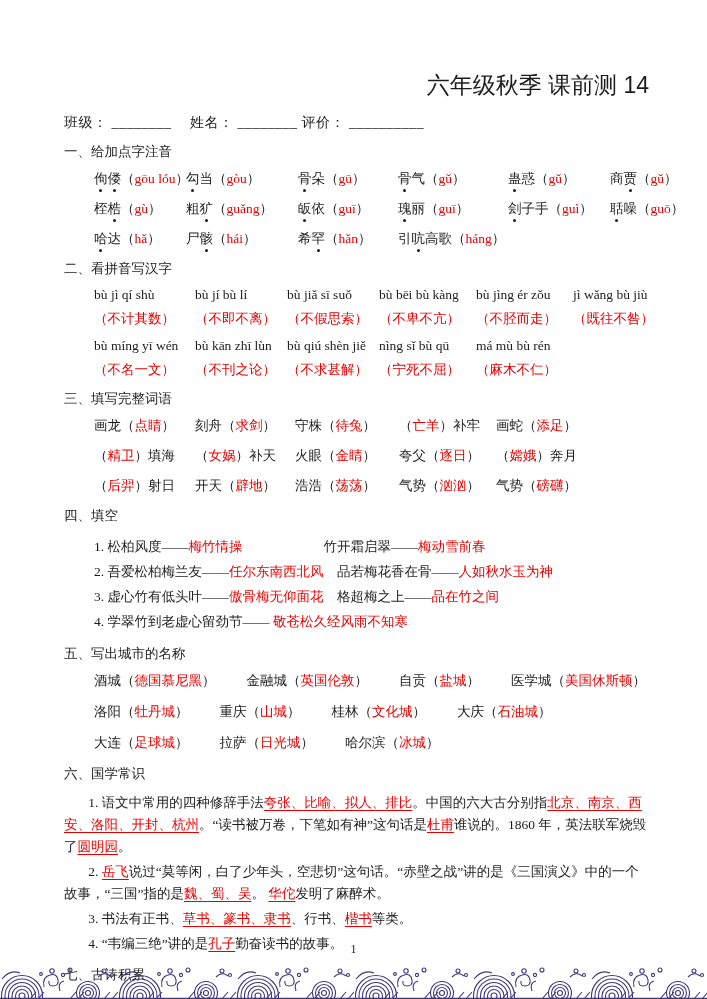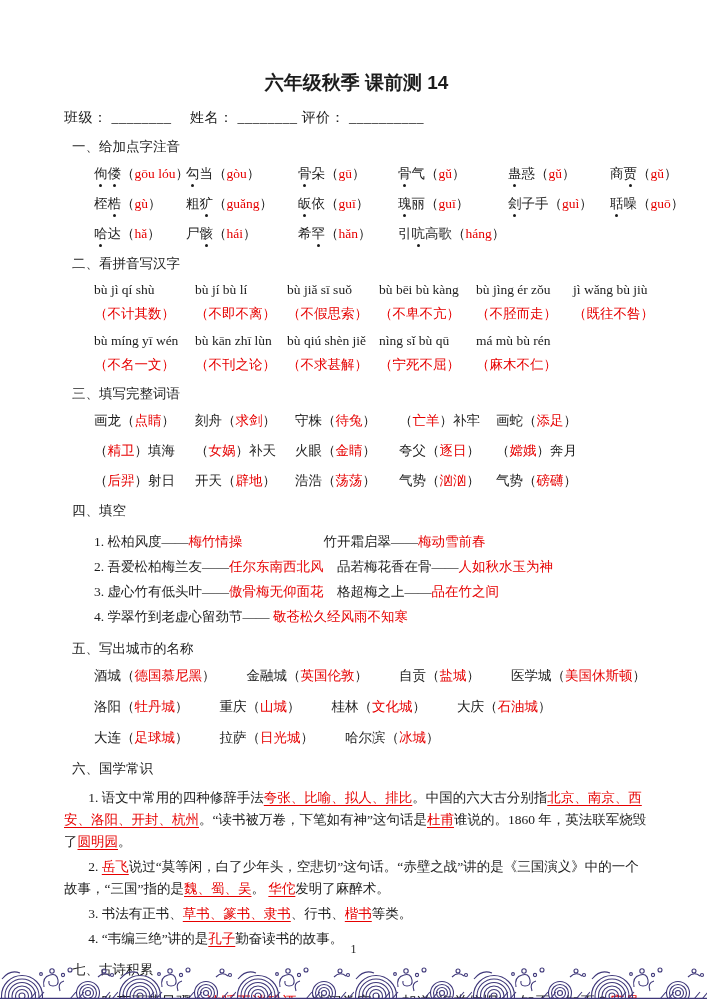--- a/index.html
+++ b/index.html
@@ -6,25 +6,25 @@
   *{box-sizing:border-box;}
   html,body{margin:0;padding:0;background:#888;}
   .page{
     position:relative;width:707px;height:999px;margin:0 auto;
     background:#ffffff;overflow:hidden;color:var(--ink);
     font-family:"Liberation Serif","DejaVu Serif",serif;
     font-size:13.5px;
   }
   .content{padding:70px 58px 0 64px;}
   .title{
-    text-align:center;font-weight:bold;font-size:19px;
+    text-align:right;font-weight:normal;font-size:23px;
     font-family:"Liberation Sans","DejaVu Sans",sans-serif;
   }
   .info{ text-align:left;margin-top:13px;font-size:14px;letter-spacing:.5px; }
-  .heading{ margin:11px 0 9px 8px; }
+  .heading{ margin:11px 0 9px 0; }
   
   .seg-r{ color:var(--red); }
   .seg-ru{ color:var(--red); text-decoration:underline; text-decoration-thickness:1px; text-underline-offset:3px; }
   .seg-d{ position:relative; display:inline-block; }
   .seg-d::after{
     content:""; position:absolute; left:50%; bottom:-4px;
     width:3px;height:3px;margin-left:-1.5px;border-radius:50%;background:var(--ink);
   }
   
   .s1-row{

